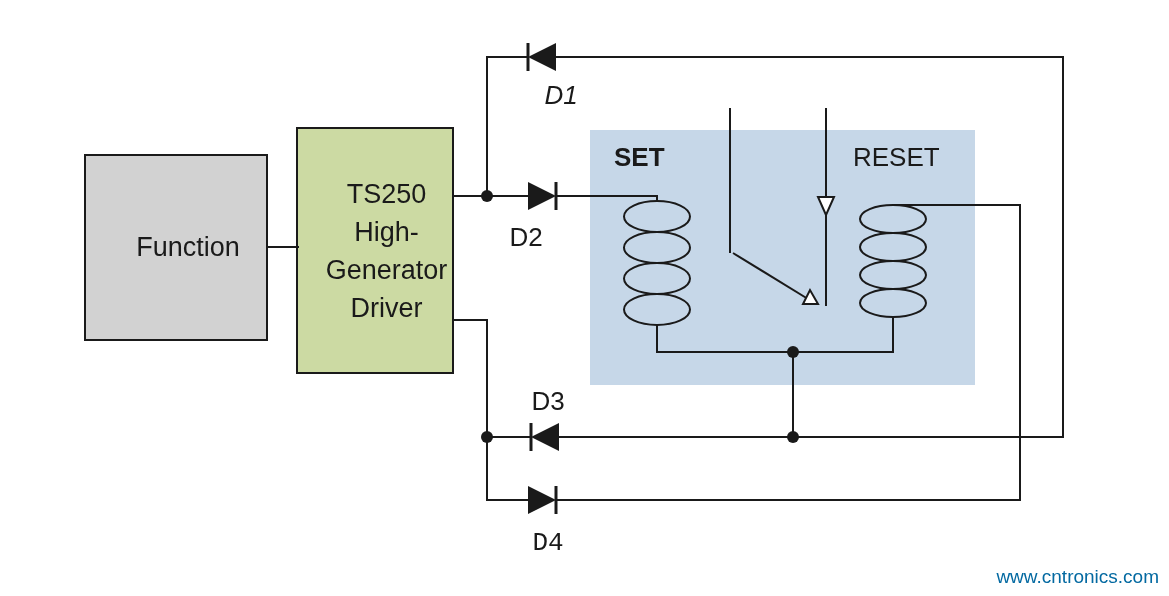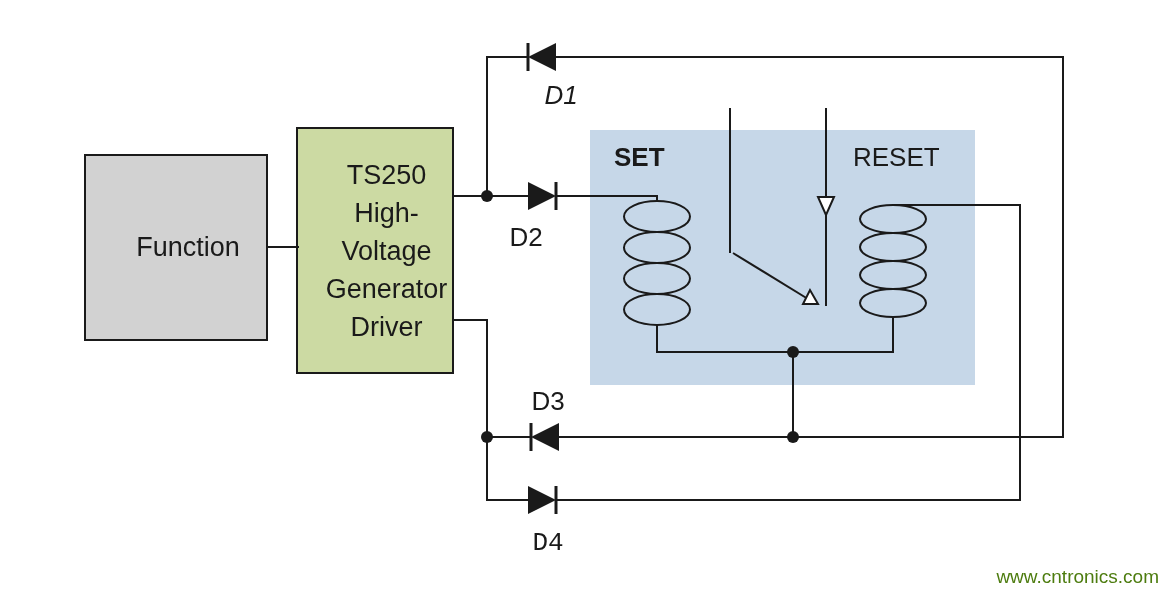--- a/index.html
+++ b/index.html
@@ -34,21 +34,21 @@
   .diode-label { position: absolute; width: 60px; text-align: center; font-size: 26px; }
   .d1-label { left: 531px; top: 80px; font-style: italic; }
   .d2-label { left: 496px; top: 222px; }
   .d3-label { left: 518px; top: 386px; }
   .d4-label { left: 518px; top: 528px; font-family: Liberation Mono, monospace; }
   .watermark {
     position: absolute;
     right: 10px;
     bottom: 8px;
     font-size: 19px;
-    color: #4d7c0f;
+    color: #0369a1;
   }
 </style>
 </head>
 <body>
 
 <div id="stage">
 
   <svg class="canvas" width="1169" height="596" viewBox="0 0 1169 596">
 
     <rect x="590" y="130" width="385" height="255" stroke="none" fill="#c6d7e8"></rect>
@@ -112,21 +112,20 @@
     <circle class="junction" cx="793" cy="437" r="6"></circle>
   </svg>
 
   <div class="overlay block-label fg-label">
     <div>Function</div>
   </div>
 
   <div class="overlay block-label amp-label">
     <div>TS250</div>
     <div>High-</div>
-    <div>Voltage</div>
     <div>Generator</div>
     <div>Driver</div>
   </div>
 
   <div class="relay-title set-title">SET</div>
   <div class="relay-title reset-title">RESET</div>
 
   <div class="diode-label d1-label">D1</div>
   <div class="diode-label d2-label">D2</div>
   <div class="diode-label d3-label">D3</div>

